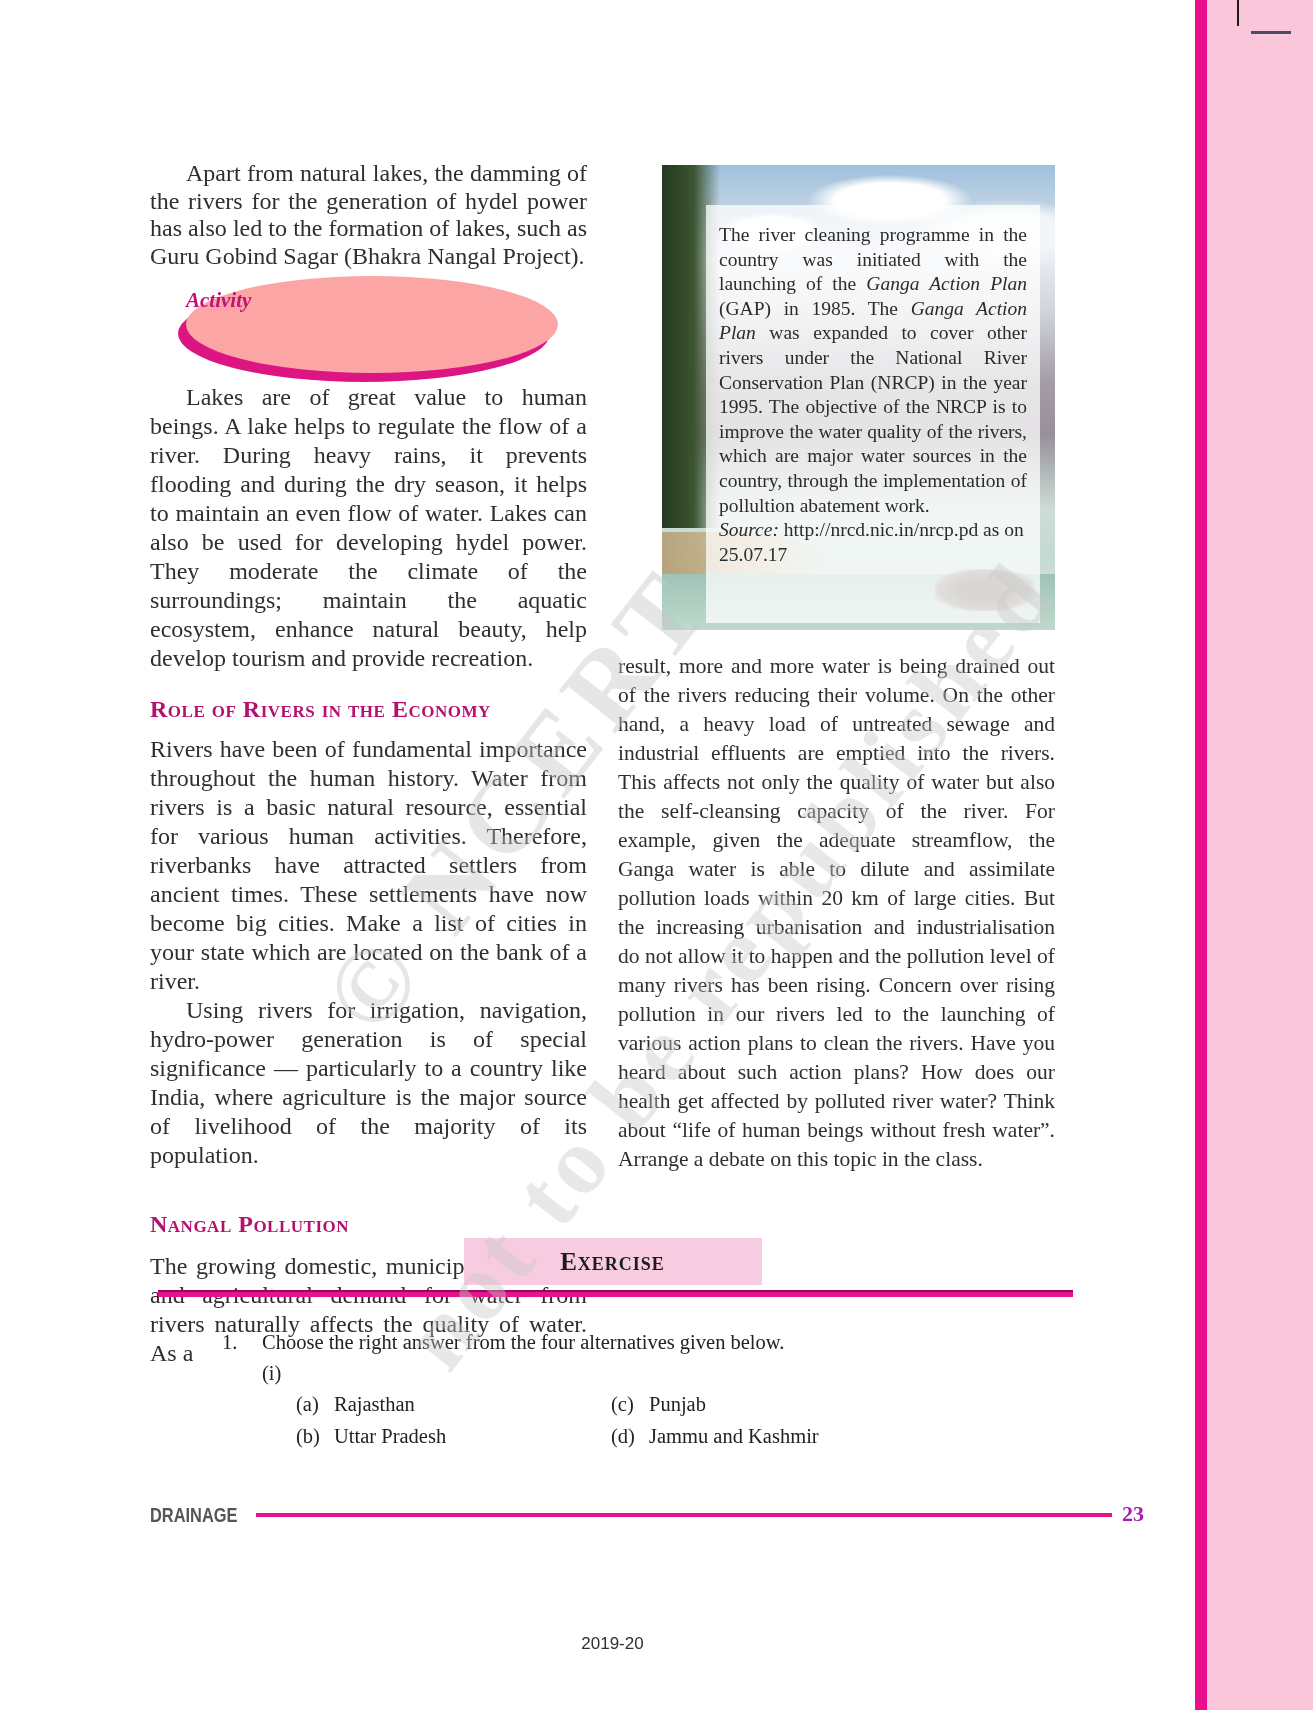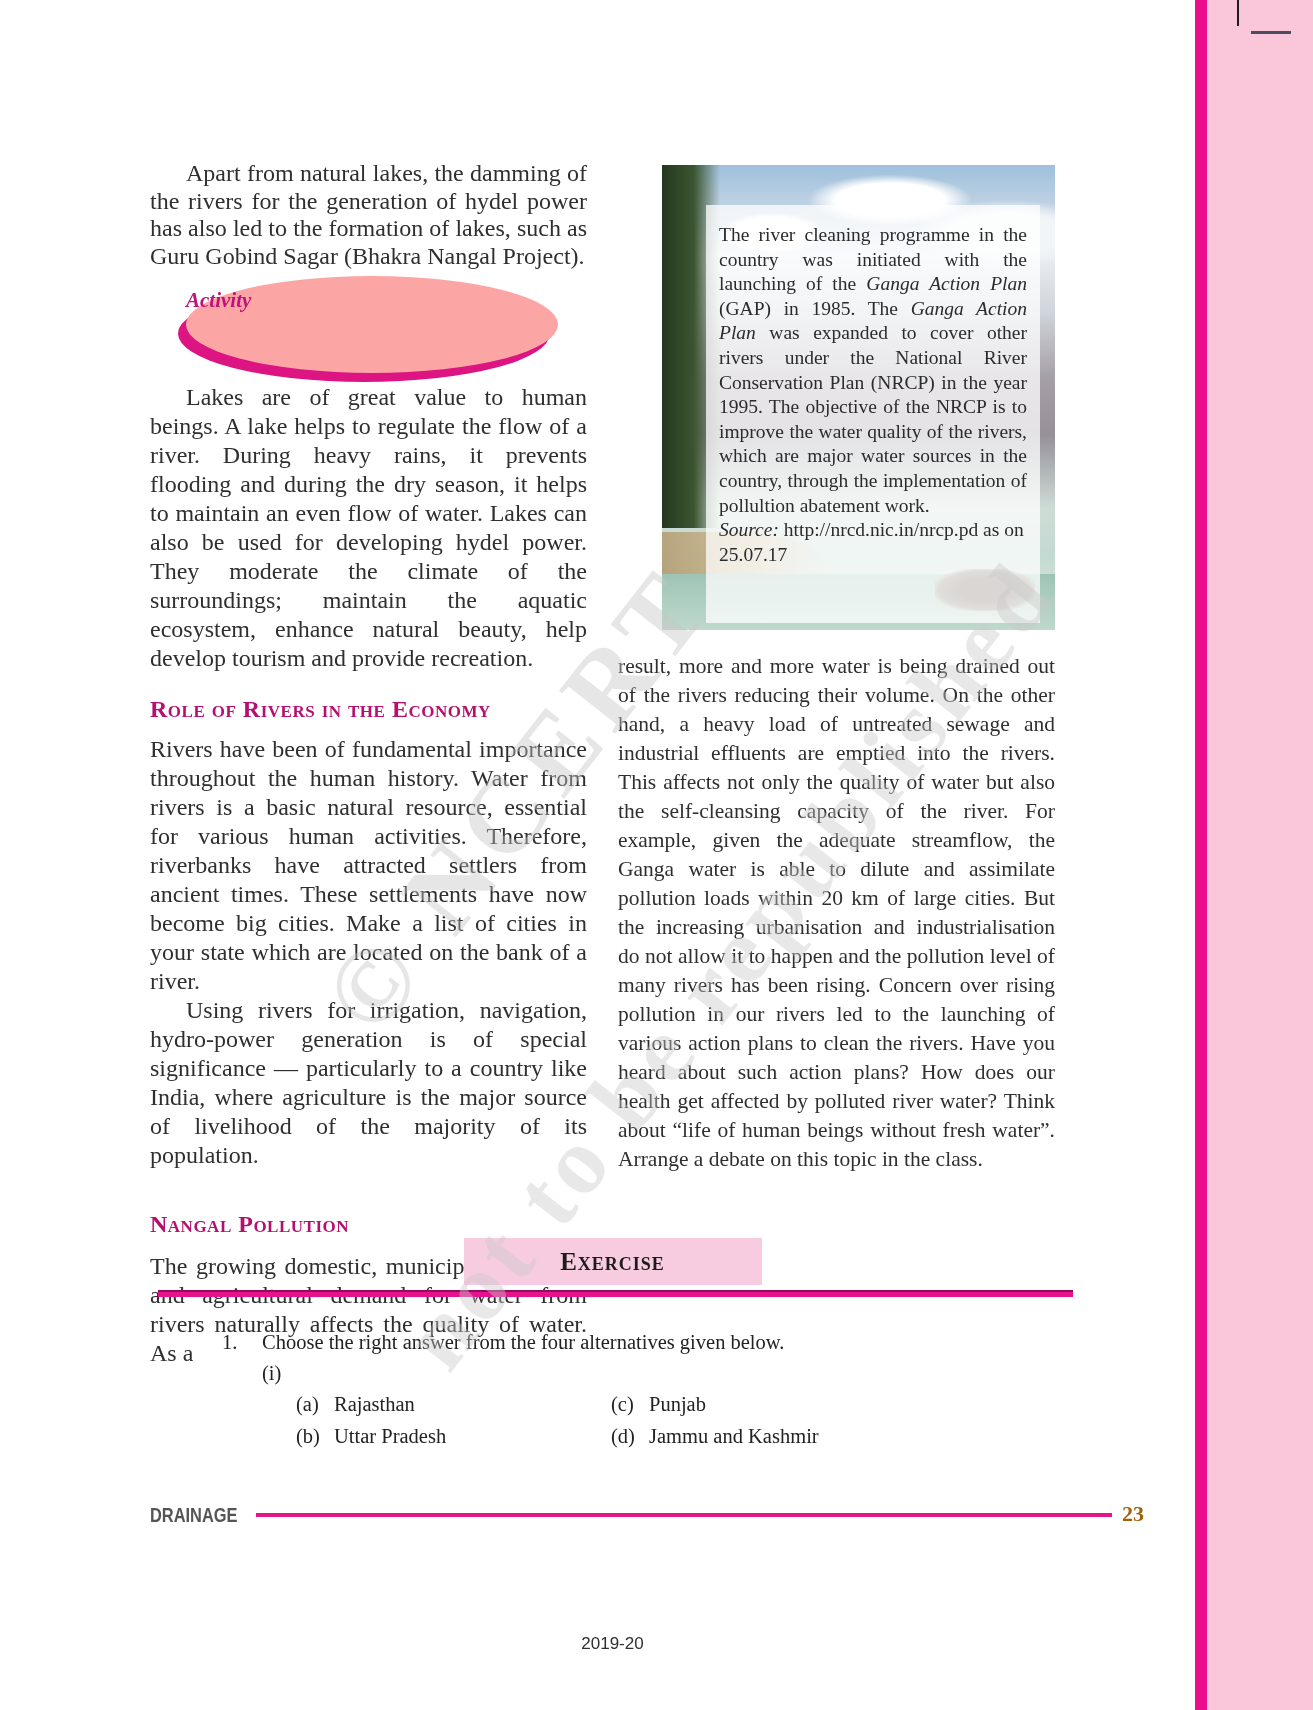--- a/index.html
+++ b/index.html
@@ -81,21 +81,21 @@
   .subtext{font-style:italic;}
   .opts{margin-left:74px;display:grid;grid-template-columns:315px 1fr;row-gap:1px;}
   .opt{display:flex;}
   .optlabel{width:38px;flex:0 0 38px;}
 
   
   .f-chapter{position:absolute;left:150px;top:1504px;font-family:"Liberation Sans",sans-serif;
              font-weight:bold;font-size:20px;color:#555;transform:scaleX(.82);transform-origin:left center;
              letter-spacing:0;}
   .f-line{position:absolute;left:256px;top:1513px;width:856px;height:4px;background:#e6138c;}
-  .f-page{position:absolute;left:1122px;top:1501px;font-weight:bold;font-size:22px;color:#a16207;}
+  .f-page{position:absolute;left:1122px;top:1501px;font-weight:bold;font-size:22px;color:#a21caf;}
   .f-year{position:absolute;left:150px;top:1634px;width:925px;text-align:center;
           font-family:"Liberation Sans",sans-serif;font-size:17px;color:#2f2f2f;}
 </style>
 </head>
 <body>
 
 <div class="page">
 
   <div class="band-light"></div>
   <div class="band-dark"></div>

